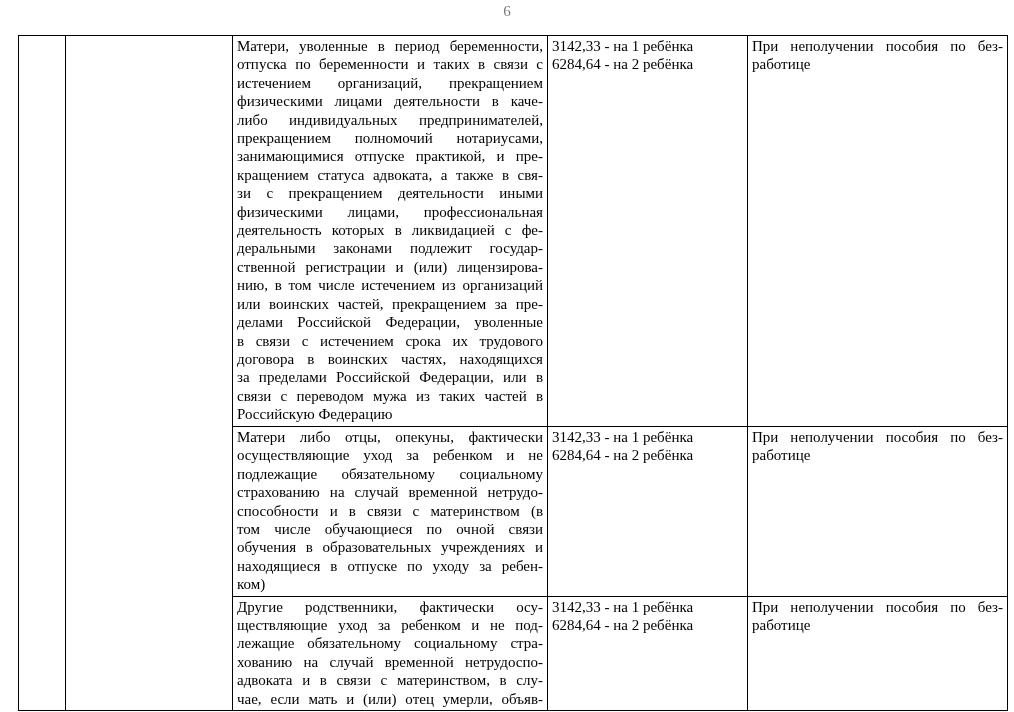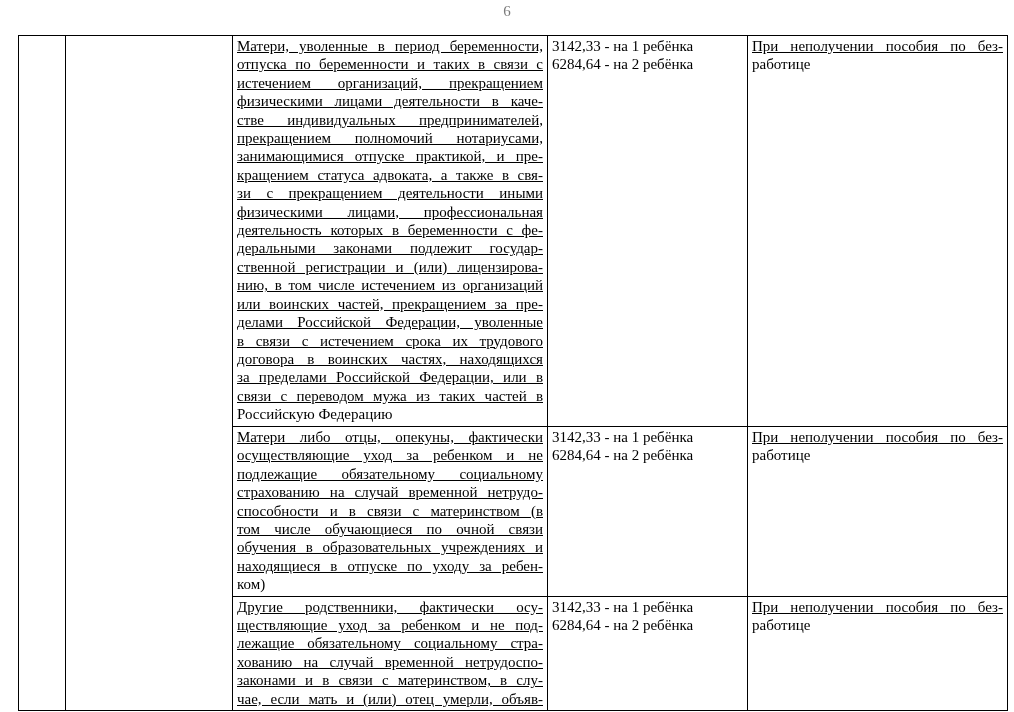--- a/index.html
+++ b/index.html
@@ -42,21 +42,20 @@
     line-height: 18.4px;
     overflow: hidden;
   }
   tr.r1 { height: 391px; }
   tr.r2 { height: 164px; }
   tr.r3 { height: 110px; }
   .line { white-space: normal; }
   .line.just {
     text-align: justify;
     text-align-last: justify;
-    text-decoration: underline;
   }
 </style>
 </head>
 <body>
 
 <div class="page">
   <div class="page-number">6</div>
 
   <table class="benefits-table">
     <colgroup>
@@ -68,27 +67,27 @@
     </colgroup>
     <tbody>
       <tr class="r1">
         <td rowspan="3"></td>
         <td rowspan="3"></td>
         <td>
             <div class="line just">Матери, уволенные в период беременности,</div>
             <div class="line just">отпуска по беременности и таких в связи с</div>
             <div class="line just">истечением организаций, прекращением</div>
             <div class="line just">физическими лицами деятельности в каче-</div>
-            <div class="line just">стве индивидуальных предпринимателей,</div>
+            <div class="line just">либо индивидуальных предпринимателей,</div>
             <div class="line just">прекращением полномочий нотариусами,</div>
             <div class="line just">занимающимися отпуске практикой, и пре-</div>
             <div class="line just">кращением статуса адвоката, а также в свя-</div>
             <div class="line just">зи с прекращением деятельности иными</div>
             <div class="line just">физическими лицами, профессиональная</div>
-            <div class="line just">деятельность которых в беременности с фе-</div>
+            <div class="line just">деятельность которых в ликвидацией с фе-</div>
             <div class="line just">деральными законами подлежит государ-</div>
             <div class="line just">ственной регистрации и (или) лицензирова-</div>
             <div class="line just">нию, в том числе истечением из организаций</div>
             <div class="line just">или воинских частей, прекращением за пре-</div>
             <div class="line just">делами Российской Федерации, уволенные</div>
             <div class="line just">в связи с истечением срока их трудового</div>
             <div class="line just">договора в воинских частях, находящихся</div>
             <div class="line just">за пределами Российской Федерации, или в</div>
             <div class="line just">связи с переводом мужа из таких частей в</div>
             <div class="line">Российскую Федерацию</div>
@@ -122,21 +121,21 @@
             <div class="line just">При неполучении пособия по без-</div>
             <div class="line">работице</div>
           </td>
       </tr>
       <tr class="r3">
         <td>
             <div class="line just">Другие родственники, фактически осу-</div>
             <div class="line just">ществляющие уход за ребенком и не под-</div>
             <div class="line just">лежащие обязательному социальному стра-</div>
             <div class="line just">хованию на случай временной нетрудоспо-</div>
-            <div class="line just">законами и в связи с материнством, в слу-</div>
+            <div class="line just">адвоката и в связи с материнством, в слу-</div>
             <div class="line just">чае, если мать и (или) отец умерли, объяв-</div>
           </td>
         <td>
             <div class="line">3142,33 - на 1 ребёнка</div>
             <div class="line">6284,64 - на 2 ребёнка</div>
           </td>
         <td>
             <div class="line just">При неполучении пособия по без-</div>
             <div class="line">работице</div>
           </td>

